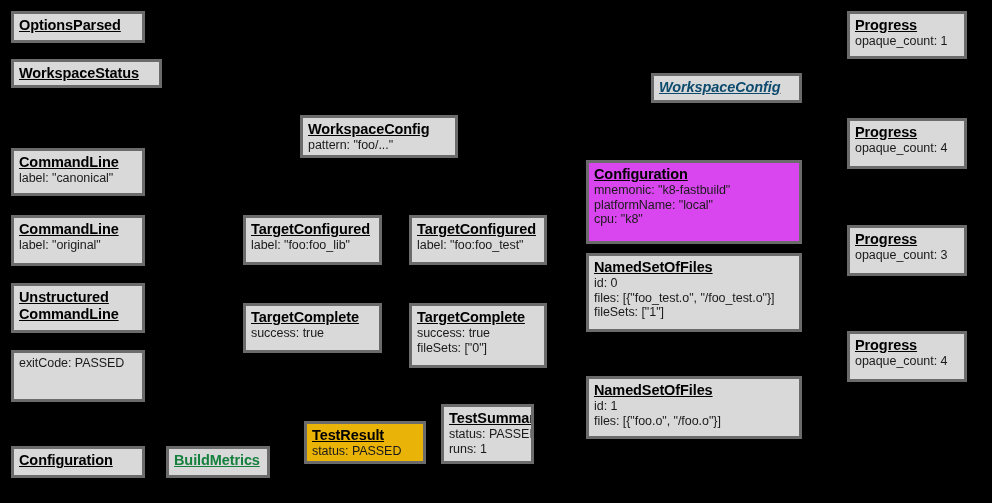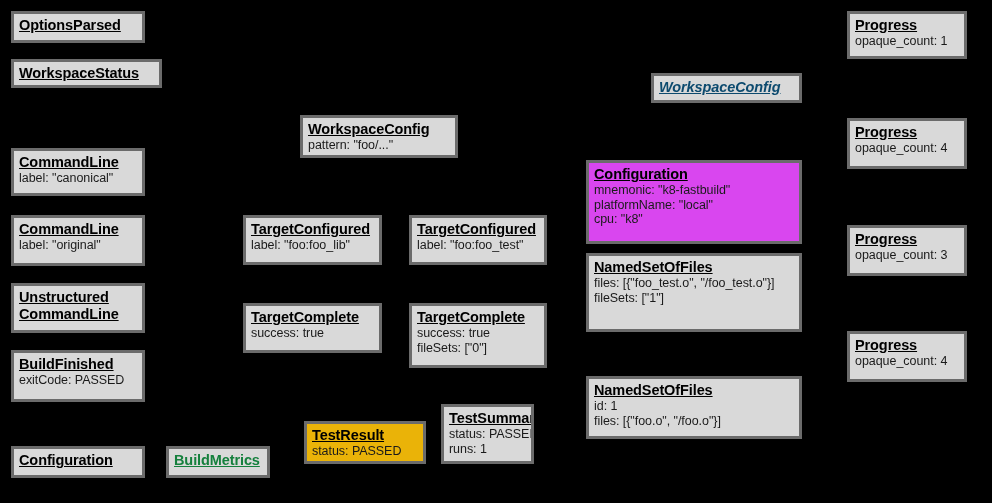--- a/index.html
+++ b/index.html
@@ -90,20 +90,21 @@
     <div class="node" style="left: 409px; top: 215px; width: 138px; height: 50px; background: rgb(217, 217, 217); border-color: rgb(107, 107, 107);">
       <span class="node-title" style="color: rgb(0, 0, 0);">TargetConfigured</span>
       <span class="node-field">label: "foo:foo_test"</span>
     </div>
     <div class="node" style="left: 847px; top: 225px; width: 120px; height: 51px; background: rgb(217, 217, 217); border-color: rgb(107, 107, 107);">
       <span class="node-title" style="color: rgb(0, 0, 0);">Progress</span>
       <span class="node-field">opaque_count: 3</span>
     </div>
     <div class="node" style="left: 586px; top: 253px; width: 216px; height: 79px; background: rgb(217, 217, 217); border-color: rgb(107, 107, 107);">
       <span class="node-title" style="color: rgb(0, 0, 0);">NamedSetOfFiles</span>
+      <span class="node-field">id: 0</span>
       <span class="node-field">files: [{"foo_test.o", "/foo_test.o"}]</span>
       <span class="node-field">fileSets: ["1"]</span>
     </div>
     <div class="node" style="left: 11px; top: 283px; width: 134px; height: 50px; background: rgb(217, 217, 217); border-color: rgb(107, 107, 107);">
       <span class="node-title" style="color: rgb(0, 0, 0);">Unstructured
 CommandLine</span>
     </div>
     <div class="node" style="left: 243px; top: 303px; width: 139px; height: 50px; background: rgb(217, 217, 217); border-color: rgb(107, 107, 107);">
       <span class="node-title" style="color: rgb(0, 0, 0);">TargetComplete</span>
       <span class="node-field">success: true</span>
@@ -111,21 +112,20 @@
     <div class="node" style="left: 409px; top: 303px; width: 138px; height: 65px; background: rgb(217, 217, 217); border-color: rgb(107, 107, 107);">
       <span class="node-title" style="color: rgb(0, 0, 0);">TargetComplete</span>
       <span class="node-field">success: true</span>
       <span class="node-field">fileSets: ["0"]</span>
     </div>
     <div class="node" style="left: 847px; top: 331px; width: 120px; height: 51px; background: rgb(217, 217, 217); border-color: rgb(107, 107, 107);">
       <span class="node-title" style="color: rgb(0, 0, 0);">Progress</span>
       <span class="node-field">opaque_count: 4</span>
     </div>
     <div class="node" style="left: 11px; top: 350px; width: 134px; height: 52px; background: rgb(217, 217, 217); border-color: rgb(107, 107, 107);">
-      <span class="node-title" style="color: rgb(0, 0, 0);">BuildFinished</span>
       <span class="node-field">exitCode: PASSED</span>
     </div>
     <div class="node" style="left: 586px; top: 376px; width: 216px; height: 63px; background: rgb(217, 217, 217); border-color: rgb(107, 107, 107);">
       <span class="node-title" style="color: rgb(0, 0, 0);">NamedSetOfFiles</span>
       <span class="node-field">id: 1</span>
       <span class="node-field">files: [{"foo.o", "/foo.o"}]</span>
     </div>
     <div class="node" style="left: 441px; top: 404px; width: 93px; height: 60px; background: rgb(217, 217, 217); border-color: rgb(107, 107, 107);">
       <span class="node-title" style="color: rgb(0, 0, 0);">TestSummary</span>
       <span class="node-field">status: PASSED</span>

